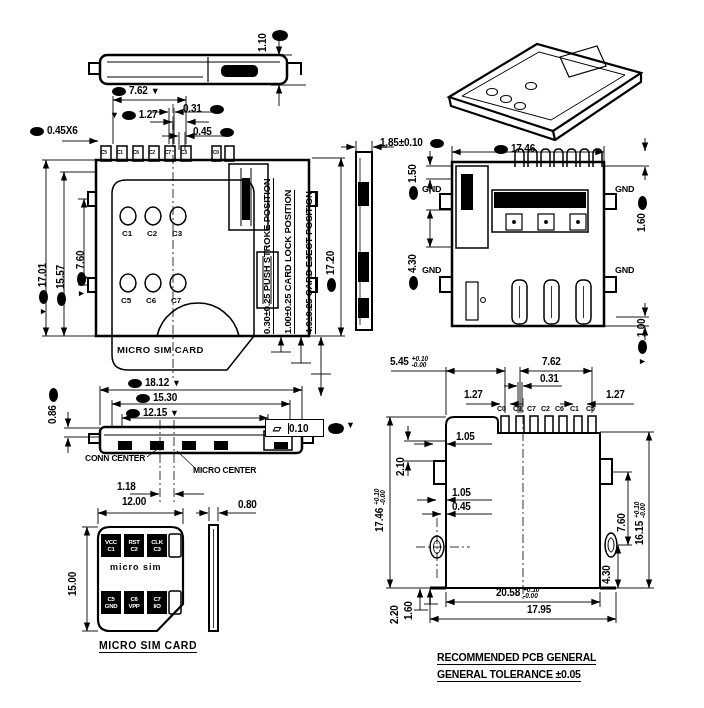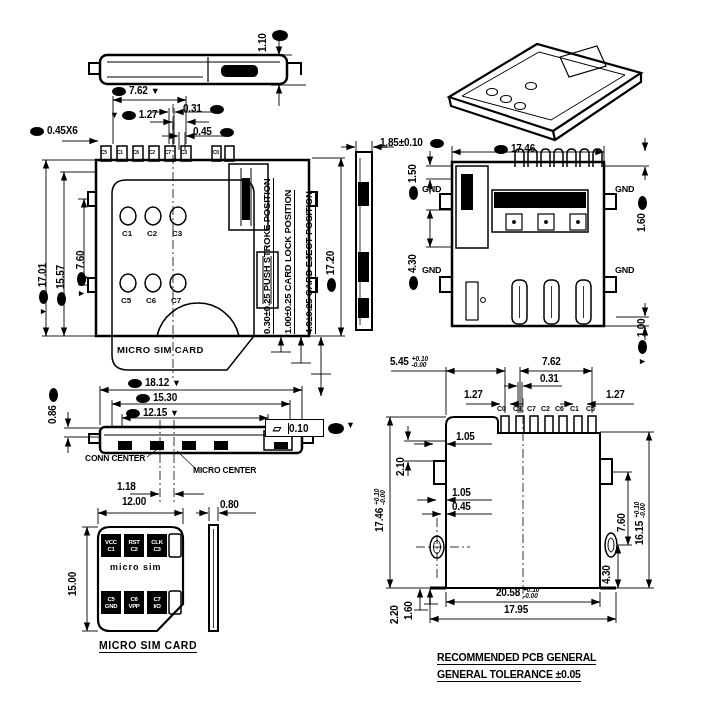--- a/index.html
+++ b/index.html
@@ -491,21 +491,21 @@
   <span class="c2">0.10</span>
 </div>
 <span class="pill" style="left:328px;top:423px;width:16px;height:11px"></span>
 <div class="dim" style="left:346px;top:421px">
   <span class="t">▼</span>
 </div>
 
 <div class="dim" style="left:122px;top:497px">
   <span>12.00</span>
 </div>
-<div class="dim" style="left:220px;top:500px">
+<div class="dim" style="left:238px;top:500px">
   <span>0.80</span>
 </div>
 <div class="dim v" style="left:68px;top:596px">
   <span>15.00</span>
 </div>
 <div class="padtxt" style="left:101px;top:534px">
   <span>VCC</span>
   <span>C1</span>
 </div>
 <div class="padtxt" style="left:124px;top:534px">
@@ -586,21 +586,21 @@
 <div class="dim v" style="left:404px;top:620px">
   <span>1.60</span>
 </div>
 <div class="dim" style="left:496px;top:587px">
   <span>20.58</span>
   <span class="tol">
         <i>+0.10</i>
         <i>-0.00</i>
       </span>
 </div>
-<div class="dim" style="left:504px;top:605px">
+<div class="dim" style="left:527px;top:605px">
   <span>17.95</span>
 </div>
 <div class="dim v" style="left:617px;top:532px">
   <span>7.60</span>
 </div>
 <div class="dim v" style="left:634px;top:545px">
   <span>16.15</span>
   <span class="tol">
         <i>+0.10</i>
         <i>-0.00</i>

